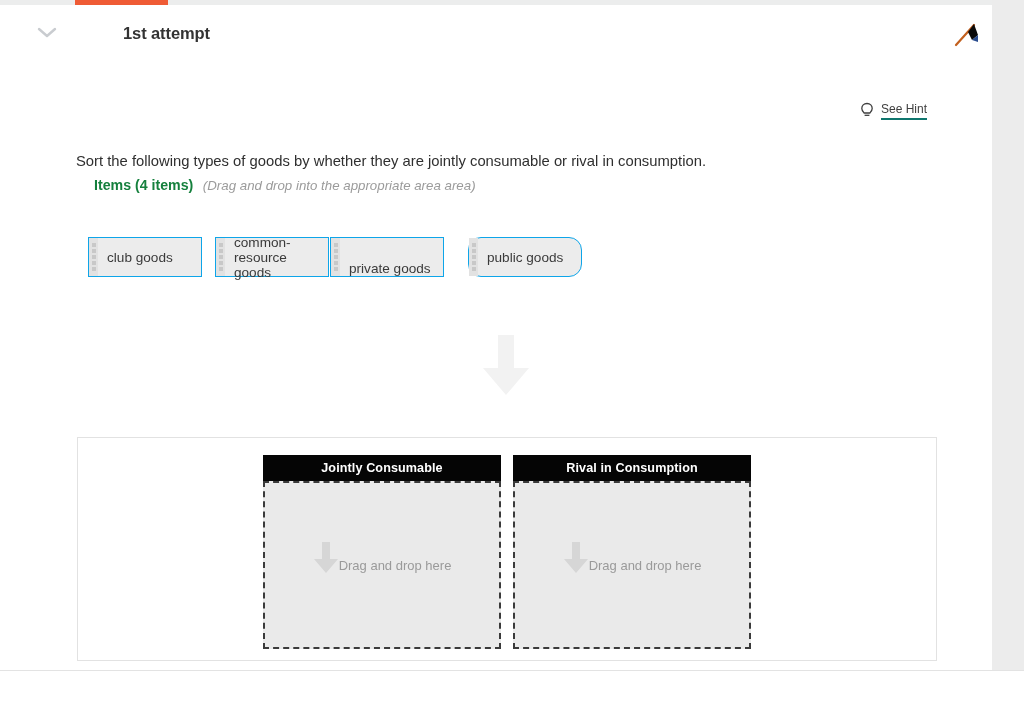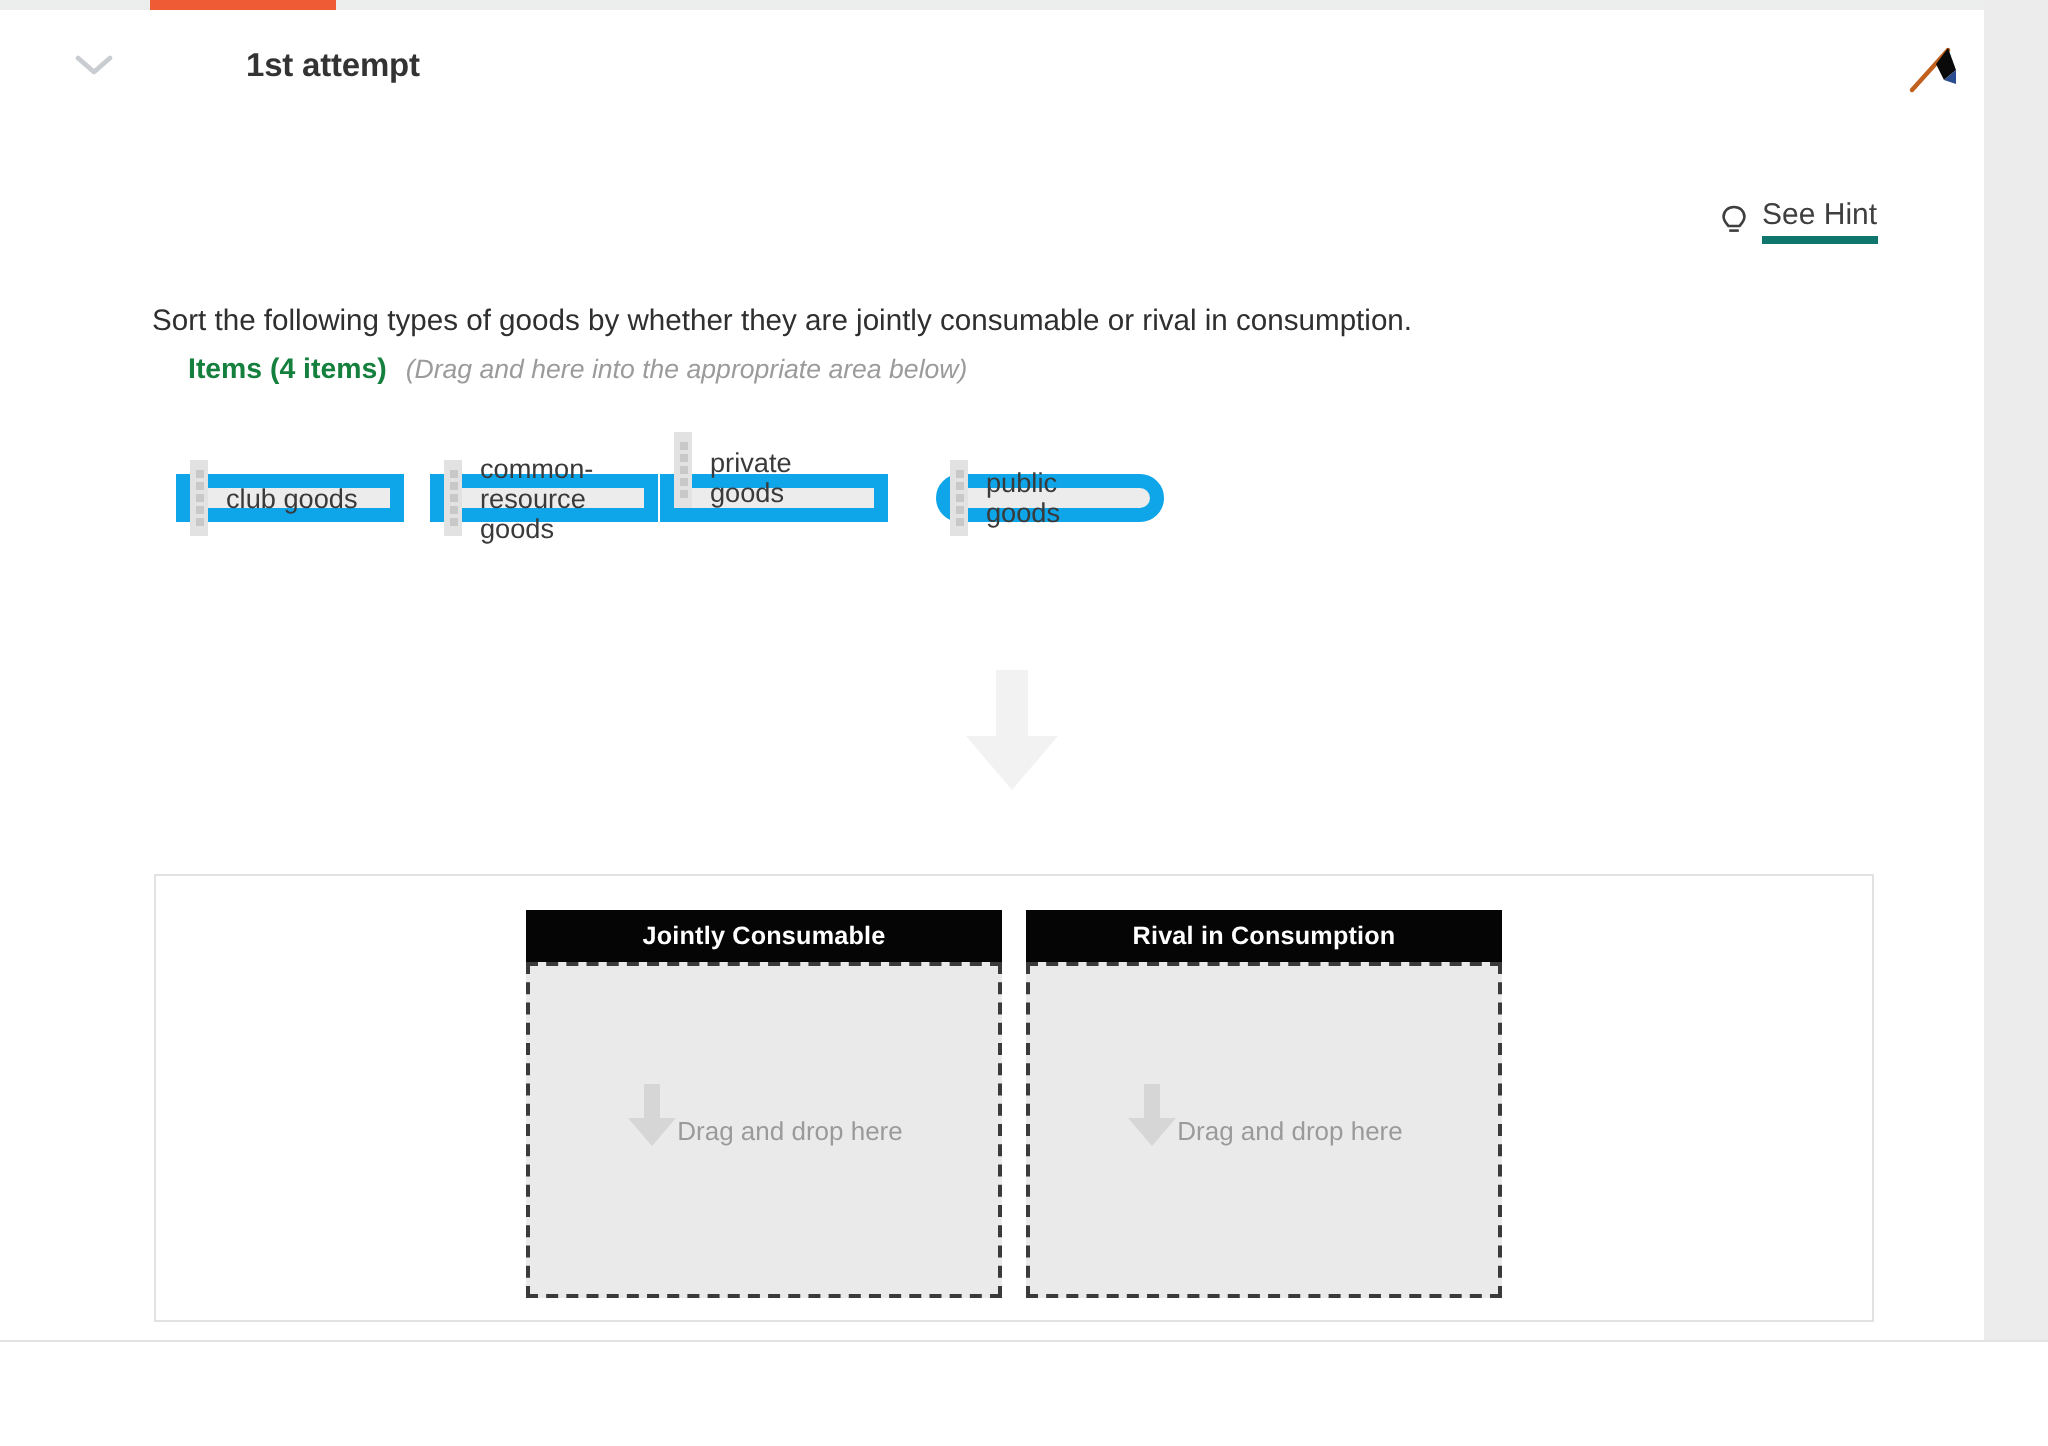--- a/index.html
+++ b/index.html
@@ -91,23 +91,23 @@
     align-items: center;
     cursor: pointer;
   }
   #hint-bulb {
     width: 14px;
     height: 18px;
     margin-right: 7px;
   }
   #hint-bulb svg { display: block; }
   #hint-label {
-    font-size: 15px;
+    font-size: 12px;
     color: #3f3f3f;
-    border-bottom: 4px solid #0f766e;
+    border-bottom: 2px solid #0f766e;
     padding-bottom: 3px;
     line-height: 1;
   }
 
   
   #prompt-text {
     position: absolute;
     left: 76px;
     top: 153px;
     font-size: 14.8px;
@@ -136,23 +136,23 @@
   #items-tray {
     position: absolute;
     left: 88px;
     top: 237px;
     width: 880px;
     height: 44px;
   }
   .item-tile {
     position: absolute;
     top: 0;
-    height: 24px;
+    height: 40px;
     background: #ececec;
-    border: 7px solid #0ea5e9;
+    border: 1px solid #0ea5e9;
     box-sizing: border-box;
     display: flex;
     align-items: center;
     cursor: move;
   }
   .drag-grip {
     width: 9px;
     height: 38px;
     flex: 0 0 auto;
     display: flex;
@@ -278,21 +278,21 @@
         <path d="M7 1.5 C3.8 1.5 1.8 3.8 1.8 6.4 C1.8 8.4 3.2 9.7 4.2 11 L9.8 11 C10.8 9.7 12.2 8.4 12.2 6.4 C12.2 3.8 10.2 1.5 7 1.5 Z" fill="none" stroke="#3f3f3f" stroke-width="1.3"></path>
         <line x1="4.6" y1="13.3" x2="9.4" y2="13.3" stroke="#3f3f3f" stroke-width="1.3"></line>
       </svg>
     </span>
     <span id="hint-label">See Hint</span>
   </div>
 
   <div id="prompt-text">Sort the following types of goods by whether they are jointly consumable or rival in consumption.</div>
   <div id="items-line">
     <span id="items-label">Items (4 items)</span>
-    <span id="items-hint">(Drag and here into the appropriate area below)</span>
+    <span id="items-hint">(Drag and drop into the appropriate area area)</span>
   </div>
 
   <div id="items-tray">
       <div class="item-tile" style="left: 0px; width: 114px;">
         <div class="drag-grip">
           <i></i>
           <i></i>
           <i></i>
           <i></i>
           <i></i>

